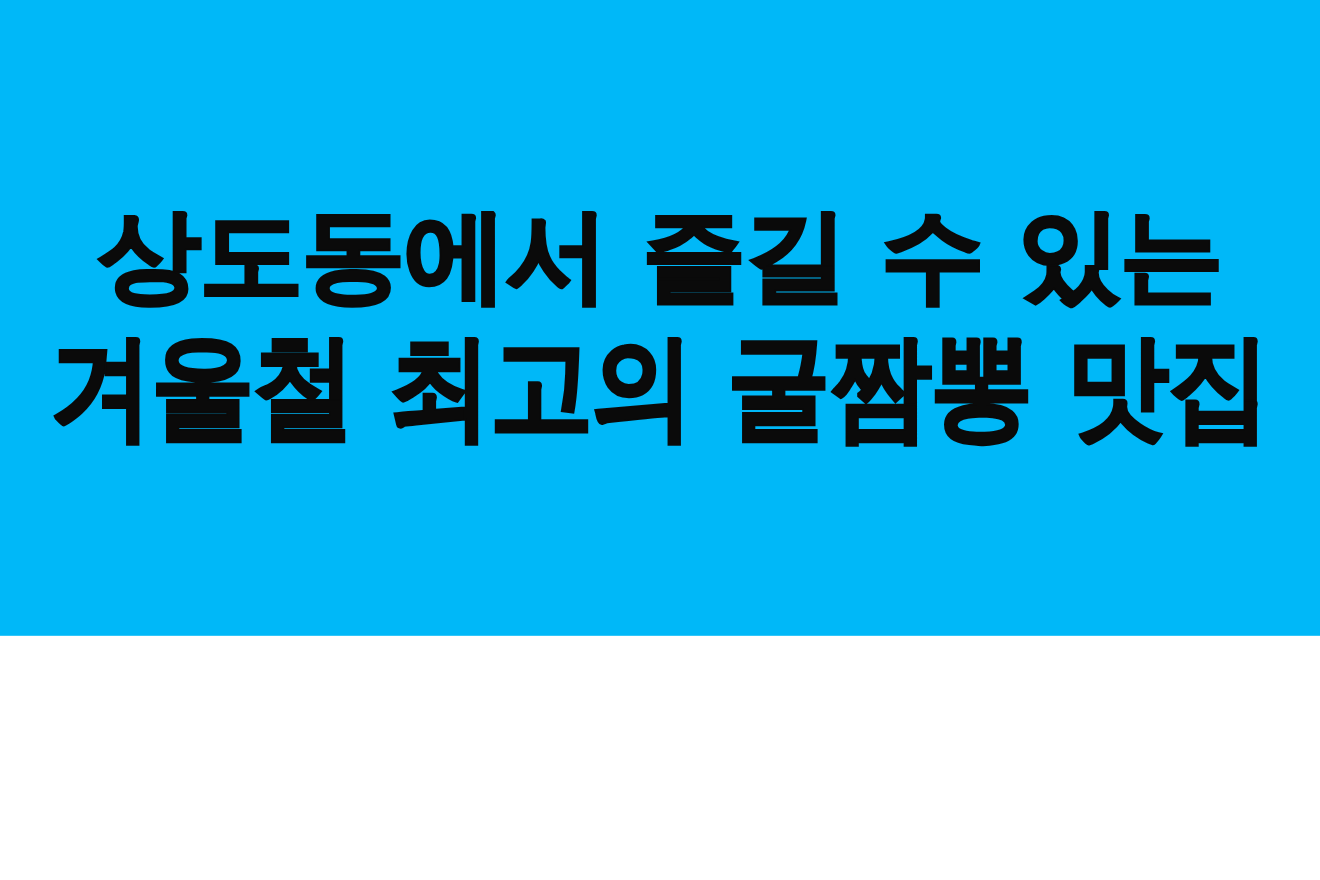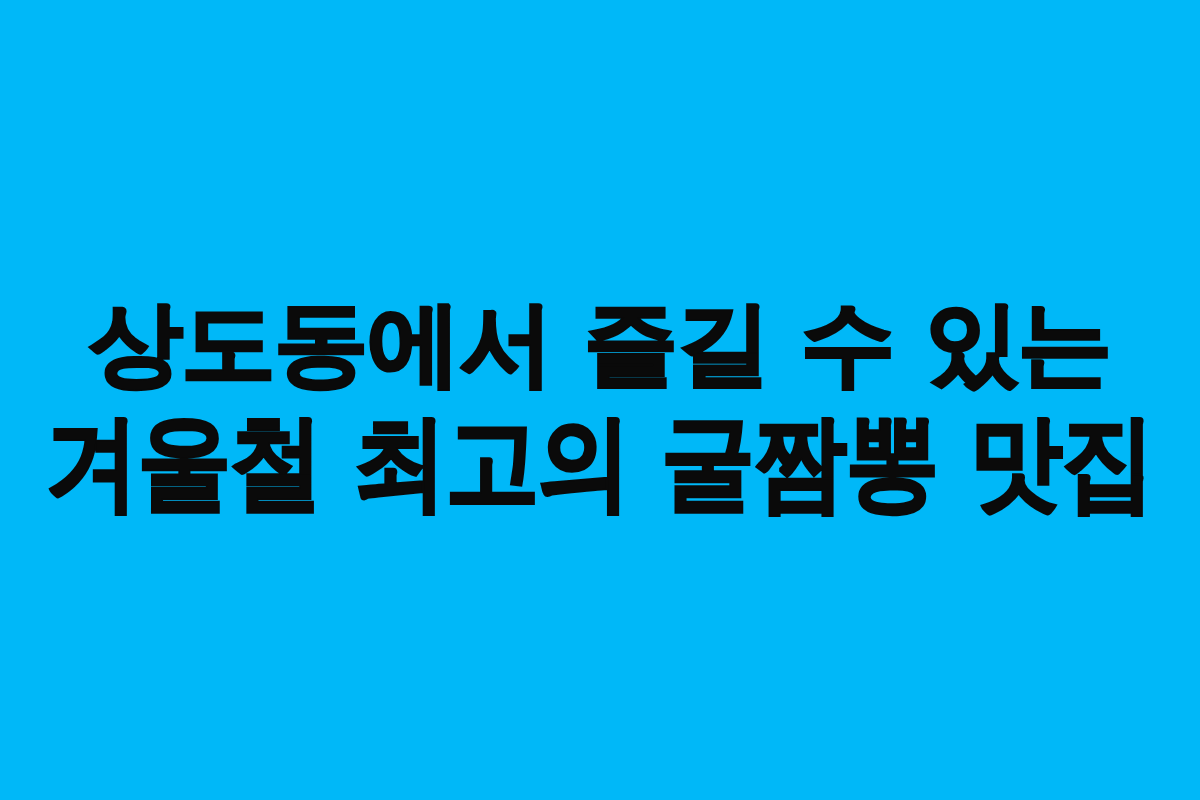--- a/index.html
+++ b/index.html
@@ -11,21 +11,21 @@
   body {
     width: 1200px;
     height: 800px;
     overflow: hidden;
     font-family: "DejaVu Sans", "Liberation Sans", sans-serif;
   }
 
   #banner {
     position: relative;
     width: 1200px;
-    height: 800px;
+    height: 578px;
     background: #00b8f8;
     display: flex;
     flex-direction: column;
     align-items: center;
     justify-content: center;
     box-sizing: border-box;
   }
 
   .headline-block {
     display: flex;

